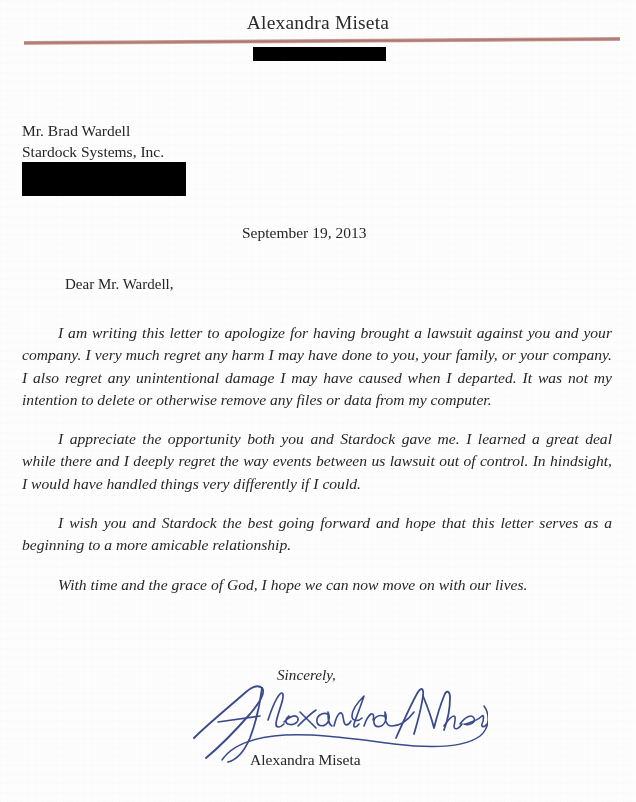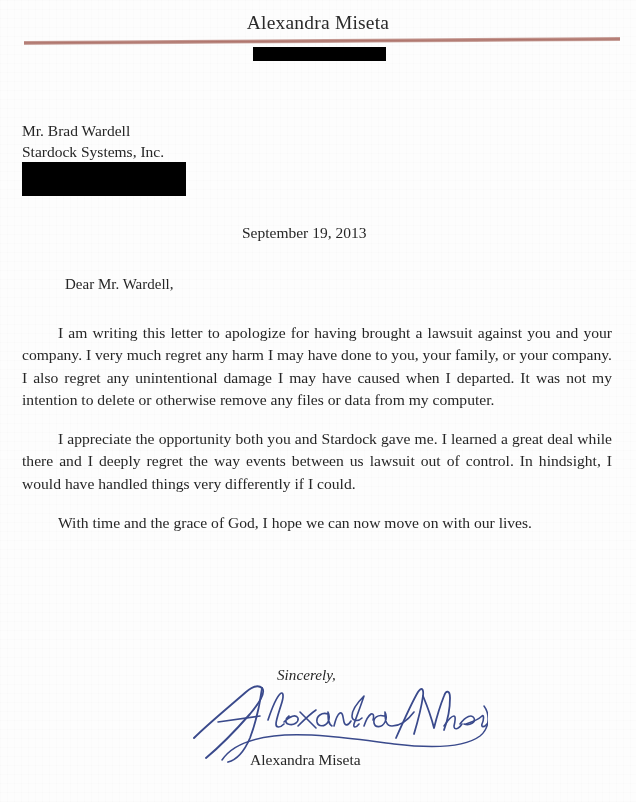--- a/index.html
+++ b/index.html
@@ -105,20 +105,21 @@
     top: 322px;
     width: 590px;
     font-size: 15.6px;
     line-height: 22.3px;
     text-align: justify;
     text-justify: inter-word;
   }
   #body-copy p {
     margin: 0 0 17px 0;
     text-indent: 36px;
+    font-style: italic;
   }
   #body-copy p:last-child { margin-bottom: 16px; }
 
   
   #closing-word {
     position: absolute;
     left: 277px;
     top: 666px;
     font-size: 15.2px;
     white-space: nowrap;
@@ -159,20 +160,21 @@
 
   <div id="address-redaction"></div>
 
   <div id="date-line">September 19, 2013</div>
 
   <div id="salutation">Dear Mr. Wardell,</div>
 
   <div id="body-copy">
     <p>I am writing this letter to apologize for having brought a lawsuit against you and your company. I very much regret any harm I may have done to you, your family, or your company. I also regret any unintentional damage I may have caused when I departed. It was not my intention to delete or otherwise remove any files or data from my computer.</p>
     <p>I appreciate the opportunity both you and Stardock gave me. I learned a great deal while there and I deeply regret the way events between us lawsuit out of control. In hindsight, I would have handled things very differently if I could.</p>
+    <p>I wish you and Stardock the best going forward and hope that this letter serves as a beginning to a more amicable relationship.</p>
     <p>With time and the grace of God, I hope we can now move on with our lives.</p>
   </div>
 
   <div id="closing-word">Sincerely,</div>
 
   <svg id="signature-image" viewBox="0 0 300 88">
     <g fill="none" stroke="#3a4a8c" stroke-linecap="round" stroke-linejoin="round">
 
       <path d="M6 62 C20 48 42 30 58 16 C64 11 70 8 74 12 C78 16 72 26 62 38 C48 54 30 72 18 82" stroke-width="1.9"></path>
       <path d="M74 12 C72 28 68 46 62 62 C56 76 48 84 40 86" stroke-width="1.8"></path>

